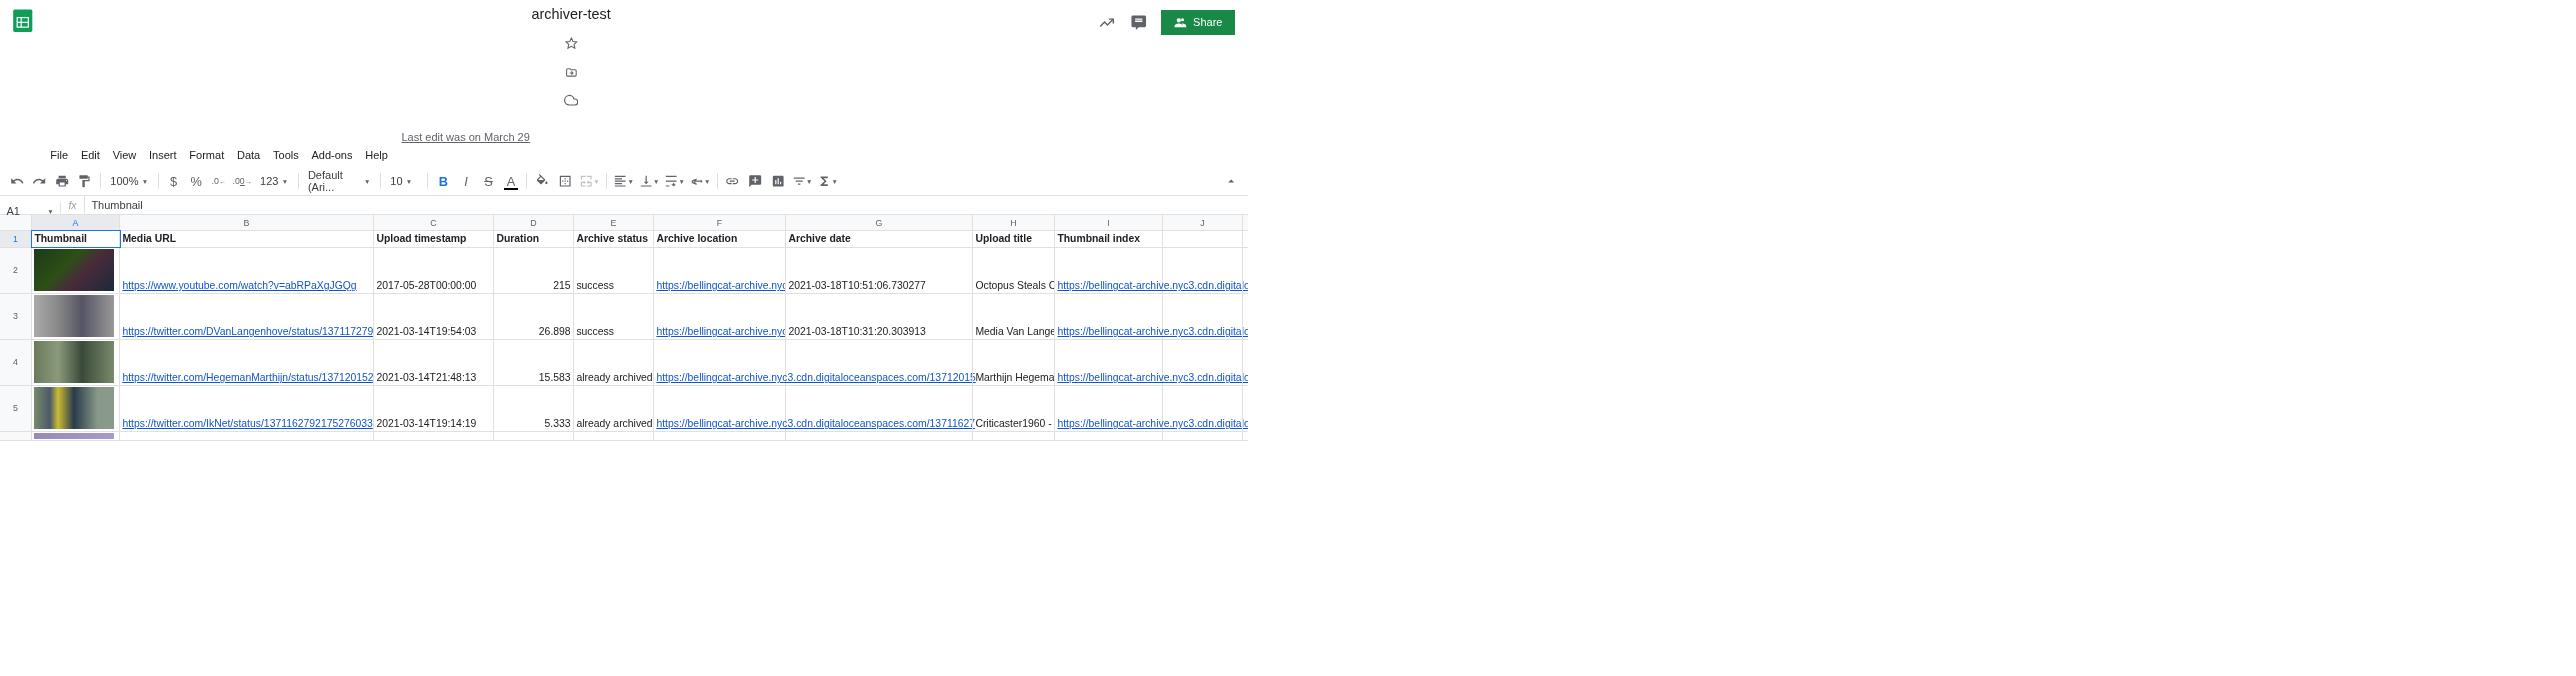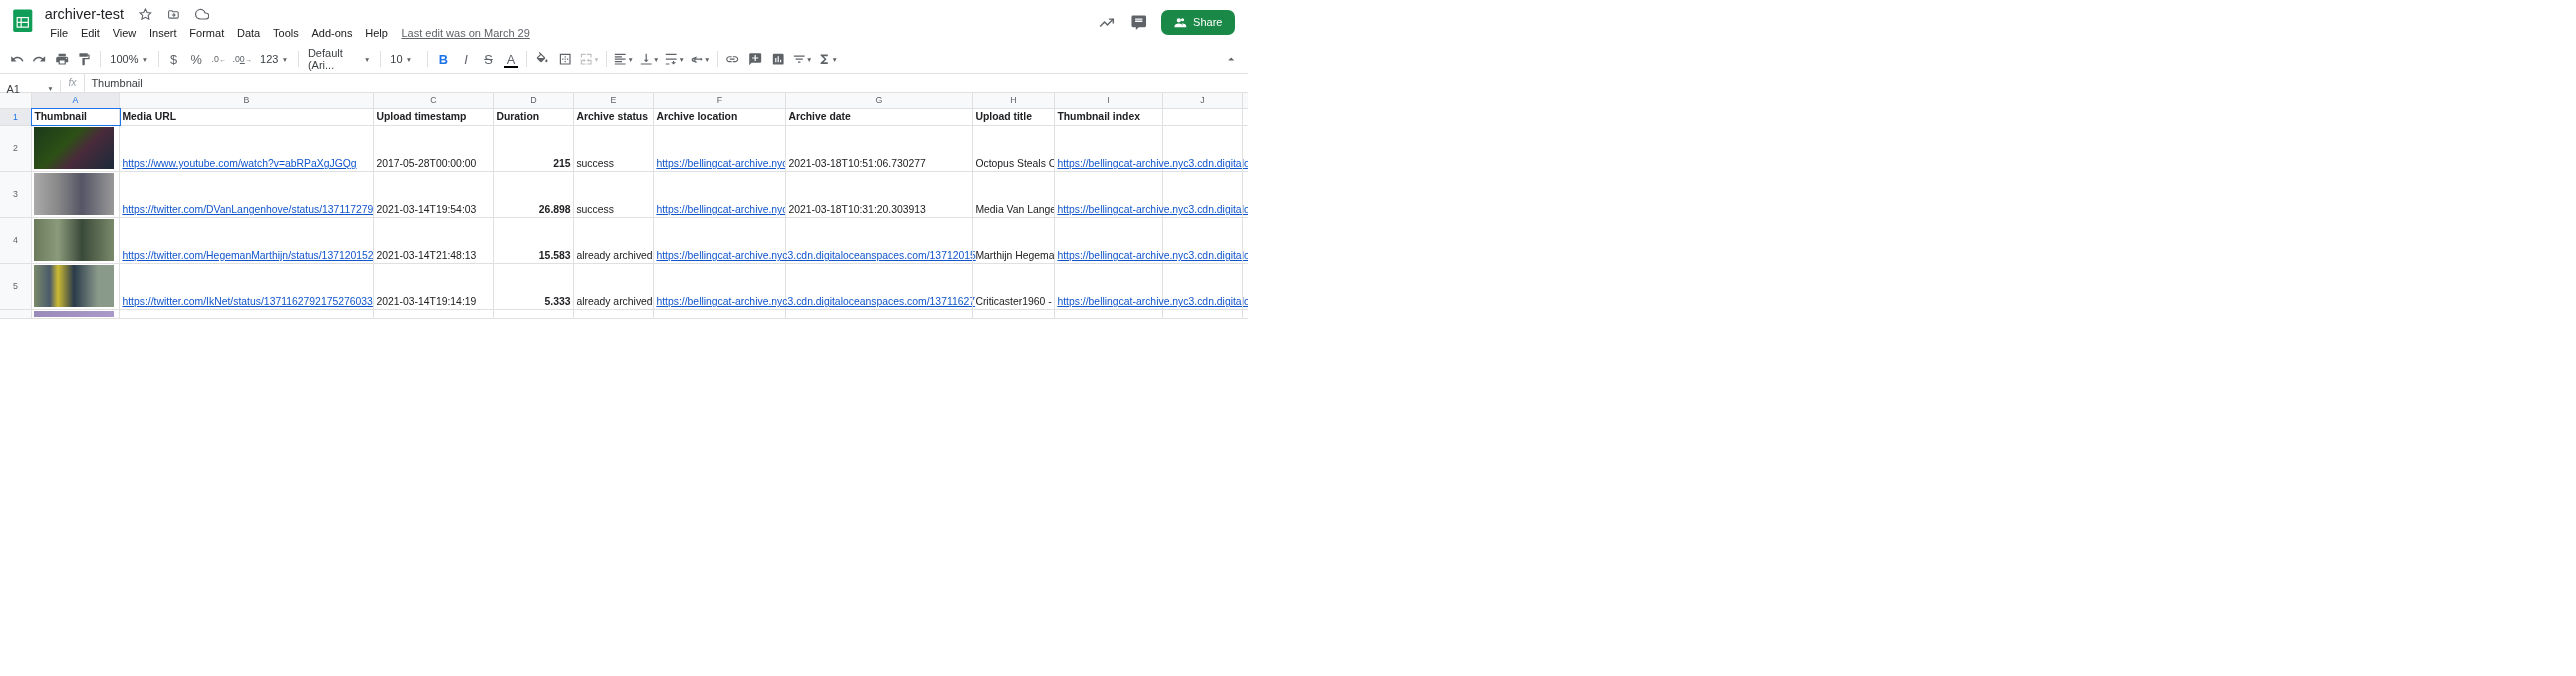--- a/index.html
+++ b/index.html
@@ -3,29 +3,29 @@
 <meta charset="utf-8">
 <style>
   * { box-sizing: border-box; margin: 0; padding: 0; font-family: Arial, sans-serif; }
   body { background: #fff; overflow: hidden; width: 1248px; }
 
   
   .header { display: flex; align-items: flex-start; padding: 4.8px 6.4px 0 6.4px; }
   .logo { width: 32px; height: 32px; display: flex; align-items: center; justify-content: center; margin-right: 3.2px; }
   .logo svg { width: 25.5px; height: 25.5px; }
   .title-area { flex: 1; }
-  .title-row { display: flex; align-items: center; gap: 14px; padding: 1.6px 0 1.6px 3.2px; }
+  .title-row { display: flex; align-items: center; gap: 14px; padding: 1.6px 0 1.6px 3.2px; flex-direction: column; }
   .doc-title { font-size: 14.4px; color: #202124; }
   .title-icon { color: #5f6368; width: 14.4px; height: 14.4px; display: flex; align-items: center; justify-content: center; cursor: pointer; }
   .menu-row { display: flex; align-items: center; gap: 1.6px; padding: 0 0 3.2px 3.2px; }
-  .menu-item { font-size: 11px; color: #202124; padding: 3.2px 5.6px; border-radius: 3.2px; cursor: pointer; }
+  .menu-item { font-size: 11px; color: #202124; padding: 3.2px 5.6px; border-radius: 3.2px; cursor: pointer; margin-top: 37px; }
   .last-edit { font-size: 11px; color: #5f6368; text-decoration: underline; padding: 3.2px 6.4px; cursor: pointer; }
   .header-right { display: flex; align-items: center; gap: 12.8px; padding-right: 6.4px; padding-top: 4.8px; }
   .hdr-icon { width: 19px; height: 19px; color: #5f6368; cursor: pointer; display: flex; align-items: center; justify-content: center; }
-  .share-btn { background: #1a8948; color: #fff; border: none; border-radius: 7px; padding: 6.4px 12.8px; font-size: 11px; font-weight: 500; display: flex; align-items: center; gap: 6.4px; cursor: pointer; }
+  .share-btn { background: #1a8948; color: #fff; border: none; border-radius: 0; padding: 6.4px 12.8px; font-size: 11px; font-weight: 500; display: flex; align-items: center; gap: 6.4px; cursor: pointer; }
 
   
   .toolbar { display: flex; align-items: center; padding: 3.2px 6.4px; border-bottom: 0.8px solid #e0e0e0; gap: 1.6px; }
   .tb-btn { min-width: 21px; height: 21px; display: flex; align-items: center; justify-content: center; color: #5f6368; cursor: pointer; border-radius: 1.6px; padding: 0 1.6px; }
   .tb-sep { width: 0.8px; height: 16px; background: #e0e0e0; margin: 0 3.2px; }
   .tb-select { display: flex; align-items: center; gap: 3.2px; padding: 0 4.8px; height: 21px; font-size: 11px; color: #3c4043; cursor: pointer; }
   .tb-arrow { font-size: 6.4px; color: #5f6368; }
   .tb-bold { font-weight: bold; color: #1a73e8; }
   .tb-text-color { position: relative; }
   .tb-text-color::after { content: ''; position: absolute; bottom: 1.6px; left: 3.2px; right: 3.2px; height: 2.4px; background: #000; }
@@ -44,21 +44,21 @@
   .corner { width: 32px; border-right: 0.8px solid #e0e0e0; background: #f8f9fa; }
   .col-h { border-right: 0.8px solid #e0e0e0; text-align: center; font-size: 8.8px; color: #5f6368; display: flex; align-items: center; justify-content: center; position: relative; }
   .col-h.sel { background: #e8eaed; color: #1a73e8; }
   .row { display: flex; border-bottom: 0.8px solid #e0e0e0; }
   .row-h { width: 32px; min-width: 32px; border-right: 0.8px solid #e0e0e0; background: #f8f9fa; text-align: center; font-size: 8.8px; color: #5f6368; display: flex; align-items: center; justify-content: center; }
   .row-h.sel { background: #e8eaed; color: #1a73e8; }
   .cell { border-right: 0.8px solid #e0e0e0; padding: 1.6px 2.4px; font-size: 10.4px; color: #202124; overflow: hidden; white-space: nowrap; display: flex; align-items: flex-end; }
   .cell.header-row { font-weight: bold; align-items: center; }
   .cell.selected { outline: 1.6px solid #1a73e8; outline-offset: -0.8px; background: #fff; z-index: 2; }
   .cell a { color: #1155cc; text-decoration: underline; }
-  .cell.num { justify-content: flex-end; font-weight: bold; }
+  .cell.num { justify-content: flex-end; }
   .thumb { width: 80px; height: 100%; background: #888; display: block; }
   .thumb.t1 { background: linear-gradient(135deg, #1a3a1a 0%, #2d5016 40%, #4a2a3a 60%, #1a2a3a 100%); }
   .thumb.t2 { background: linear-gradient(90deg, #aaa 0%, #888 30%, #556 60%, #999 100%); }
   .thumb.t3 { background: linear-gradient(90deg, #6a7a5a 0%, #8a9a7a 30%, #3a4a3a 60%, #7a8a6a 100%); }
   .thumb.t4 { background: linear-gradient(90deg, #7a8a6a 0%, #4a5a6a 20%, #ccbb33 30%, #2a3a4a 50%, #8a9a8a 80%); }
   .thumb.t5 { background: linear-gradient(90deg, #9a8aba 0%, #aa9aca 100%); }
 
   
   .cA { width: 88px; min-width: 88px; }
   .cB { width: 254px; min-width: 254px; }

